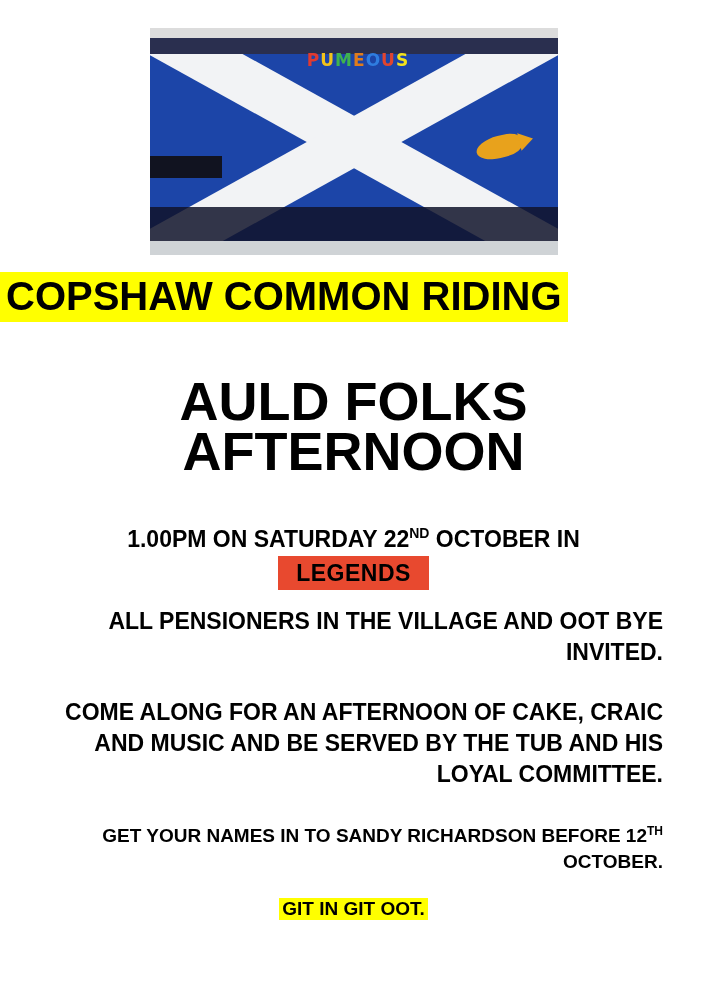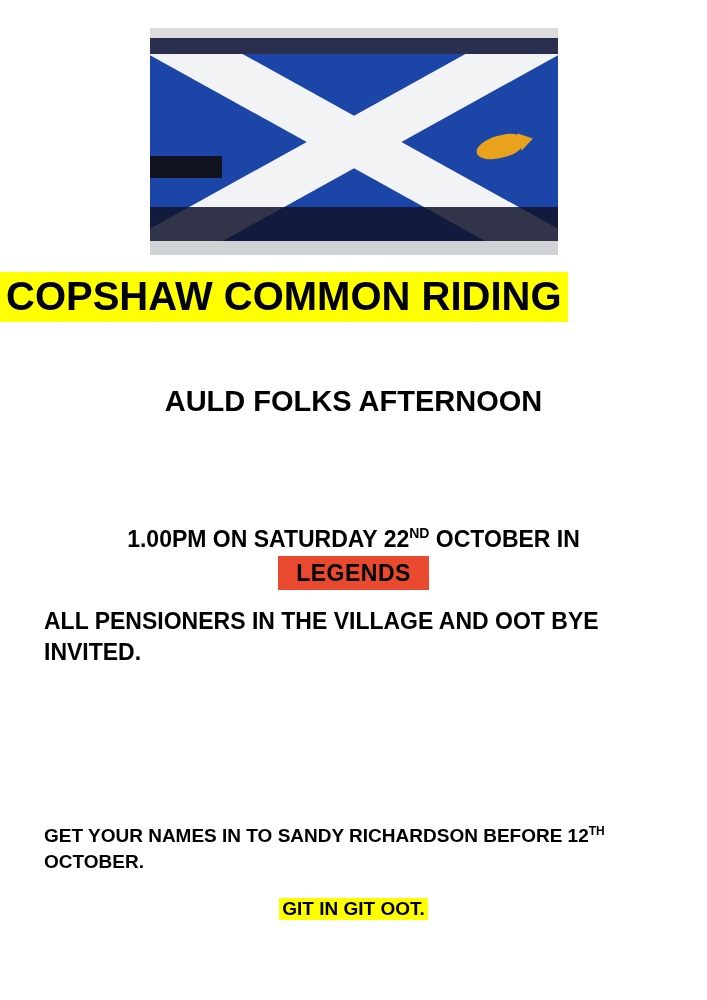--- a/index.html
+++ b/index.html
@@ -141,21 +141,21 @@
     line-height: 46px;
     padding: 1px 6px 3px 6px;
   }
 
   .heading {
     position: absolute;
     left: 40px;
     right: 40px;
     top: 376px;
     text-align: center;
-    font-size: 29px;
+    font-size: 54px;
     font-weight: bold;
     line-height: 50px;
   }
 
   .when {
     position: absolute;
     left: 40px;
     right: 40px;
     top: 510px;
     text-align: center;
@@ -175,21 +175,21 @@
     padding: 0 18px;
     font-size: 23px;
     font-weight: bold;
     letter-spacing: .5px;
   }
 
   .para {
     position: absolute;
     left: 44px;
     right: 44px;
-    text-align: left;
+    text-align: right;
     font-size: 23px;
     font-weight: bold;
     line-height: 31px;
   }
   .para-1 { top: 606px; }
   .para-2 { top: 697px; }
   .para-3 { top: 823px; font-size: 19px; line-height: 26px; }
   .para-3 sup {
     font-size: 12px;
     vertical-align: super;
@@ -220,37 +220,41 @@
     <div class="flag">
       <div class="saltire-a"></div>
       <div class="saltire-b"></div>
       <div class="photo-top-strip"></div>
       <div class="photo-top-strip2"></div>
       <div class="photo-left-blk"></div>
       <div class="fish"></div>
       <div class="photo-bottom-band"></div>
       <div class="photo-bottom-edge"></div>
       <div class="banner-letters">
+        <div>
+          <span style="color:#e03a2f">P</span><span style="color:#f2c21b">U</span><span style="color:#3fb34f">M</span><span style="color:#e07c1b">E</span><span style="color:#2f7de0">O</span><span style="color:#e0452f">U</span><span style="color:#f2e21b">S</span>
+        </div>
       </div>
     </div>
   </div>
 
   <div class="title-bar">
     <span class="hl">COPSHAW COMMON RIDING</span>
   </div>
 
   <div class="heading">
     <div>AULD FOLKS AFTERNOON</div>
   </div>
 
   <div class="when">
     <div><span>1.00PM ON SATURDAY 22</span><sup>ND</sup><span> OCTOBER IN</span></div>
     <div><span class="venue-hl">LEGENDS</span></div>
   </div>
 
   <div class="para para-1">ALL PENSIONERS IN THE VILLAGE AND OOT BYE INVITED.</div>
+  <div class="para para-2">COME ALONG FOR AN AFTERNOON OF CAKE, CRAIC AND MUSIC AND BE SERVED BY THE TUB AND HIS LOYAL COMMITTEE.</div>
   <div class="para para-3"><span>GET YOUR NAMES IN TO SANDY RICHARDSON BEFORE 12</span><sup>TH</sup><span> OCTOBER.</span></div>
 
   <div class="footer">
     <span class="hl">GIT IN GIT OOT.</span>
   </div>
 
 </div>
 
 </body></html>

